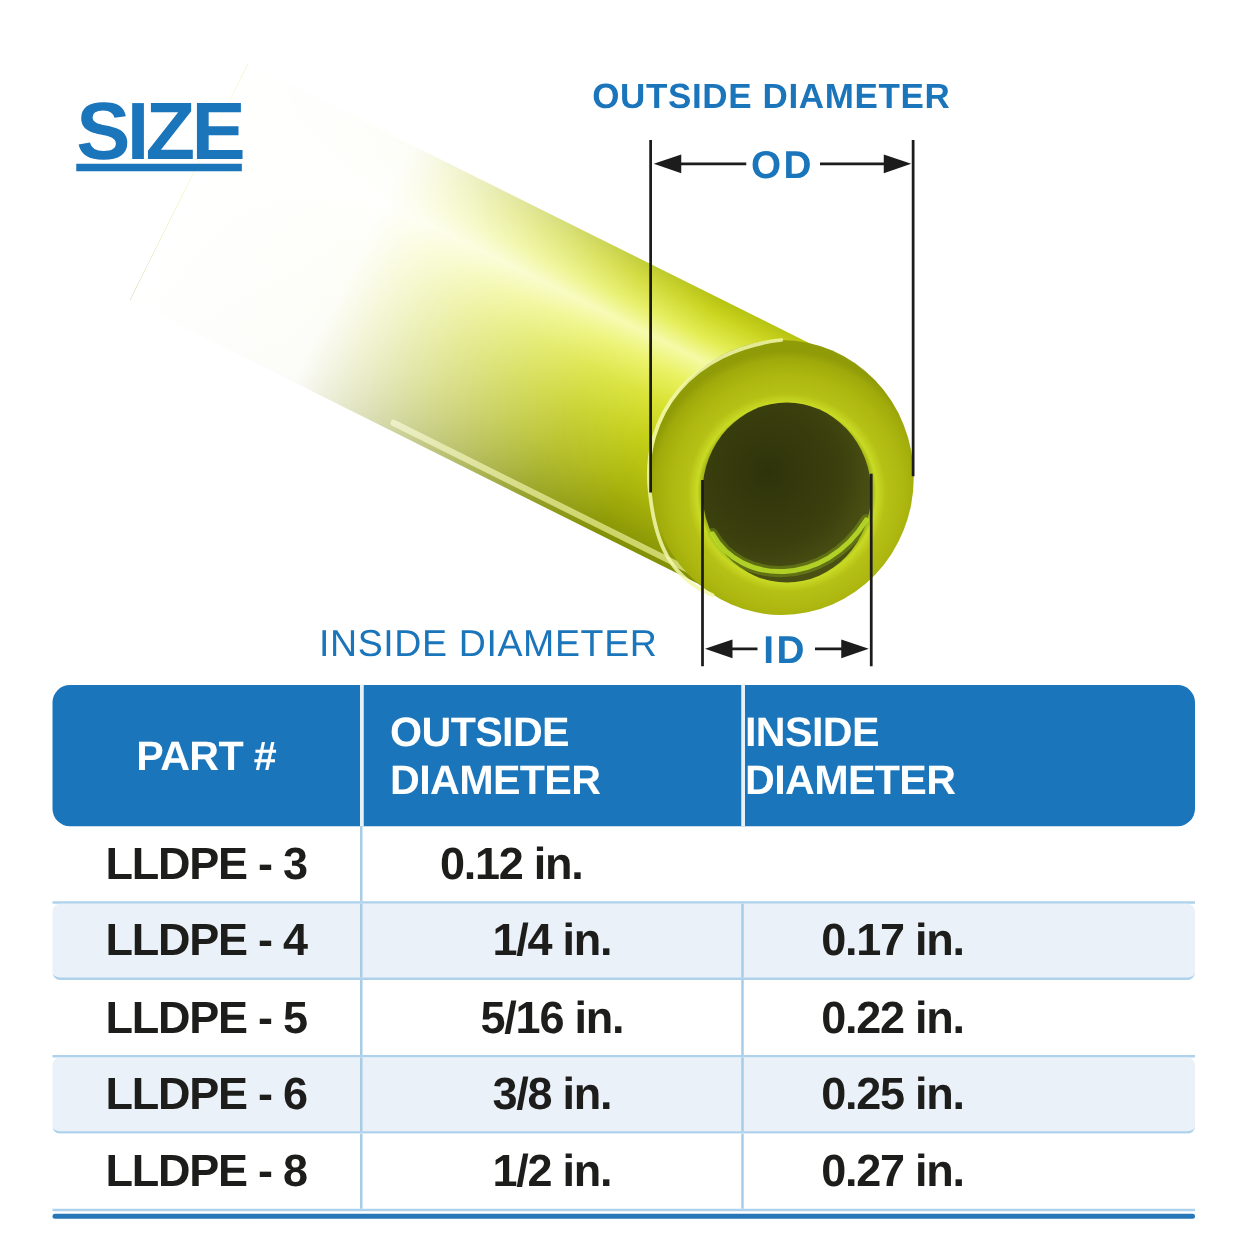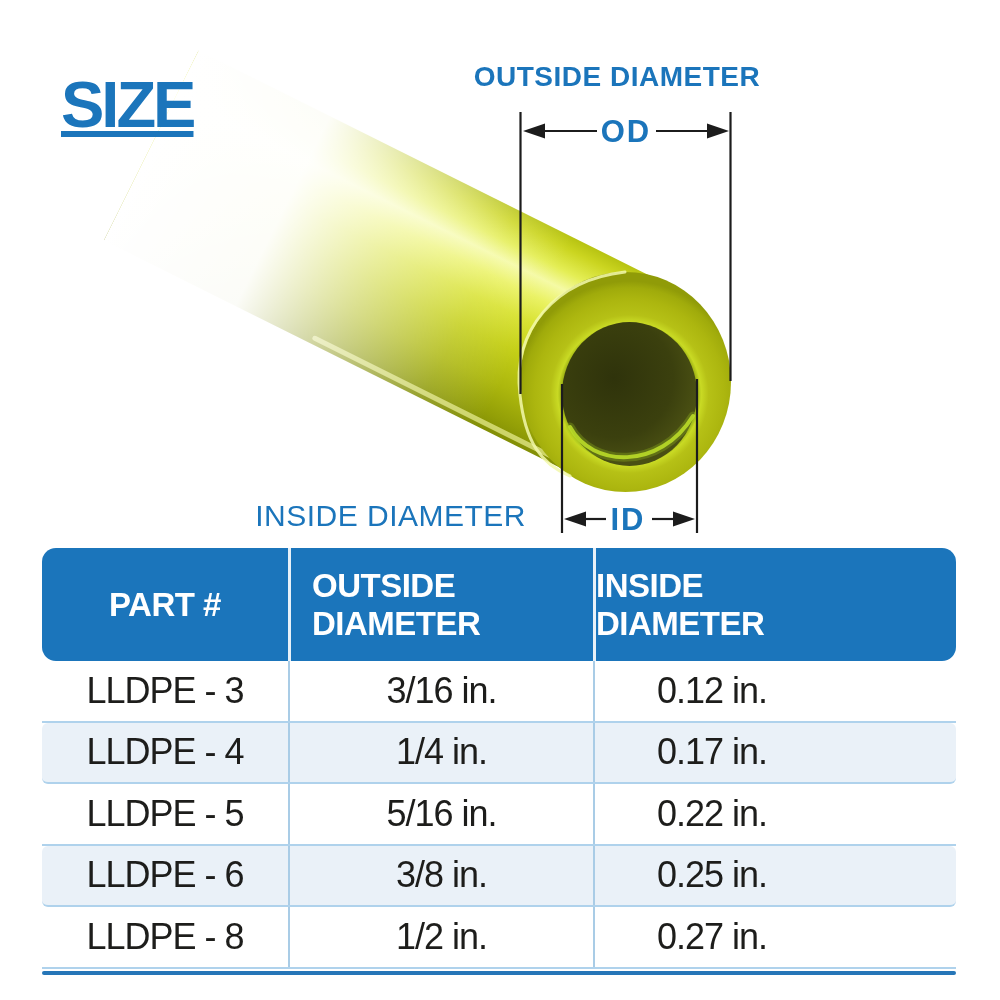--- a/index.html
+++ b/index.html
@@ -34,21 +34,21 @@
       font-size:33px;font-weight:bold;letter-spacing:-0.5px;line-height:38px;}
   .th1{align-items:center;}
   .th2{border-left:3px solid rgba(255,255,255,.9);padding-left:21px;}
   .th3{border-left:3px solid rgba(255,255,255,.9);}
   .tr{
     display:grid;grid-template-columns:246px 305px 363px;
     height:61.5px;box-sizing:border-box;border-bottom:2px solid #AFD2EC;
   }
   .tr.alt{background:#EAF1F8;border-radius:6px;}
   .td{box-sizing:border-box;display:flex;align-items:center;
-      font-size:36px;font-weight:normal;letter-spacing:-1px;color:#1D1D1B;}
+      font-size:36px;font-weight:bold;letter-spacing:-1px;color:#1D1D1B;}
   .td1{justify-content:center;}
   .td2{justify-content:center;border-left:2px solid #A9CCE6;}
   .td3{justify-content:flex-start;border-left:2px solid #A9CCE6;padding-left:62px;}
   .bottom-rule{height:4px;background:#2676B8;margin-top:2px;border-radius:2px;}
 </style>
 </head>
 <body>
 
 <div class="stage">
 
@@ -138,21 +138,20 @@
       </div>
       <div class="th th3">
         <span>INSIDE</span>
         <span>DIAMETER</span>
       </div>
     </div>
 
     <div class="tbody">
       <div class="tr">
         <div class="td td1">LLDPE - 3</div>
-        <div class="td td2">3/16 in.</div>
         <div class="td td3">0.12 in.</div>
       </div>
       <div class="tr alt">
         <div class="td td1">LLDPE - 4</div>
         <div class="td td2">1/4 in.</div>
         <div class="td td3">0.17 in.</div>
       </div>
       <div class="tr">
         <div class="td td1">LLDPE - 5</div>
         <div class="td td2">5/16 in.</div>

